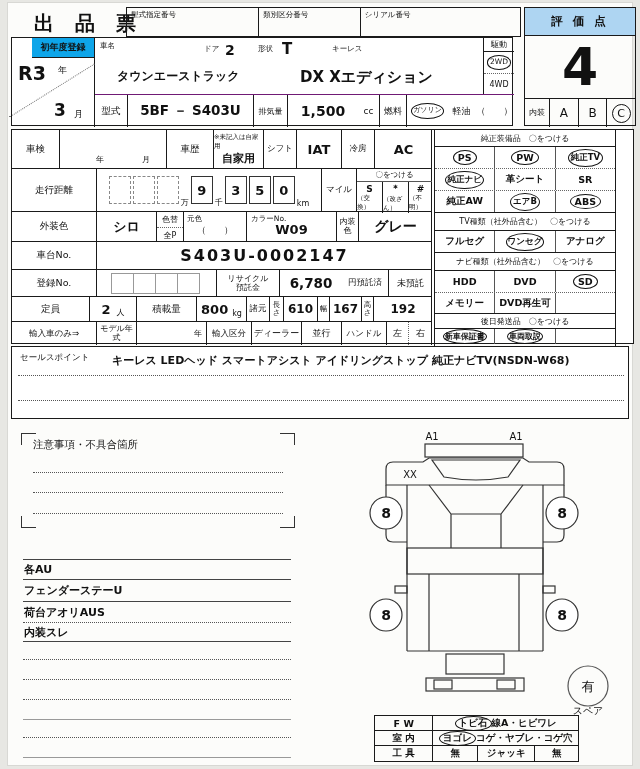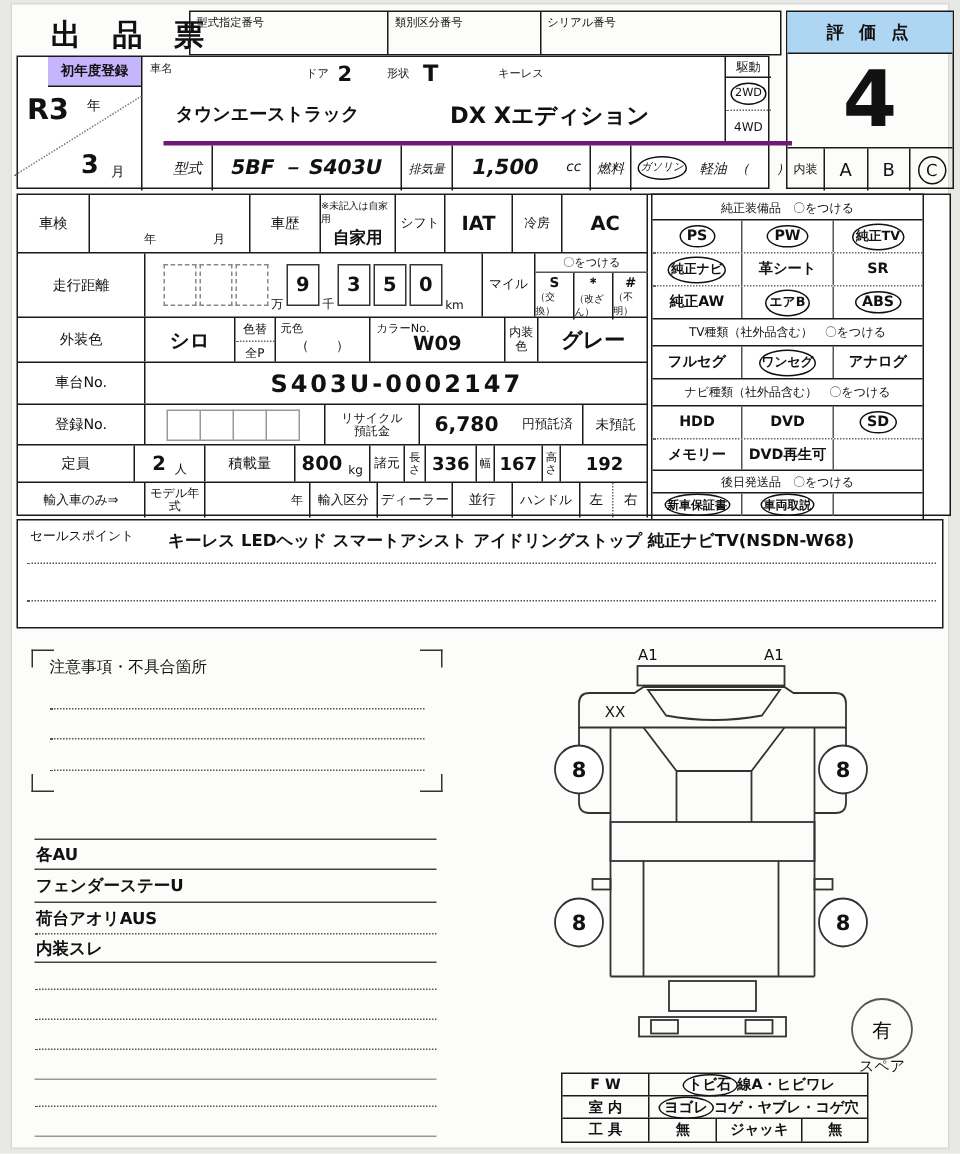--- a/index.html
+++ b/index.html
@@ -25,21 +25,21 @@
   .rating{border:1.6px solid #1a1a1a;}
   .rating .rhead{height:27px;background:#aed5f2;border-bottom:1px solid #1a1a1a;font-size:11.5px;font-weight:bold;letter-spacing:3px;}
   .rating .rscore{height:62px;font-size:52px;font-weight:bold;line-height:58px;}
   .rating .rrow{height:28px;display:flex;border-top:1px solid #1a1a1a;}
   .rating .rrow>div{border-right:1px solid #1a1a1a;flex:1;}
   .rating .rrow>div:last-child{border-right:none;}
   .gradecirc{display:inline-block;width:17px;height:17px;border:1.4px solid #111;border-radius:50%;line-height:17px;text-align:center;}
   
   .maintbl{border:1.6px solid #1a1a1a;background:#fff;}
   .reg{border-right:1px solid #1a1a1a;}
-  .reg .bluehead{height:19px;background:#c4b5fd;border-bottom:1px solid #1a1a1a;font-size:9px;font-weight:bold;margin-left:20px;}
+  .reg .bluehead{height:19px;background:#0ea5e9;border-bottom:1px solid #1a1a1a;font-size:9px;font-weight:bold;margin-left:20px;}
   .vtext{line-height:1.05;word-break:break-all;text-align:center;font-size:8px;}
   .c{border-right:1px solid #1a1a1a;display:flex;align-items:center;justify-content:center;box-sizing:border-box;}
   .c:last-child{border-right:none;}
   
   .mid{border:1.6px solid #1a1a1a;background:#fff;}
   .dt-row{position:absolute;left:0;width:420px;display:flex;border-bottom:1px solid #1a1a1a;box-sizing:border-box;}
   .dt-row.last{border-bottom:none;}
   .lab{font-size:9.5px;}
   .odo-box{width:20px;height:26px;border:1px solid #333;margin:0 1px;display:flex;align-items:center;justify-content:center;font-size:13px;font-weight:bold;background:#fff;}
   .odo-box.dashed{border:1px dashed #888;}
@@ -122,21 +122,21 @@
     <div class="abs bold" style="left:288px;top:30px;font-size:15px;">DX Xエディション</div>
 
     <div class="abs" style="left:471px;top:0;width:31px;height:56px;border-left:1px solid #1a1a1a;">
       <div class="flexc" style="height:13px;font-size:8px;border-bottom:1px solid #1a1a1a;">駆動</div>
       <div class="flexc" style="height:21px;border-bottom:1px dotted #666;">
           <span class="circ" style="font-size:7.5px;padding:2px 2px;">2WD</span>
         </div>
       <div class="flexc" style="height:20px;font-size:8px;">4WD</div>
     </div>
 
-    <div class="abs" style="left:97px;top:56px;width:419px;height:33px;border-top:3px solid #701a75;display:flex;font-style:italic;">
+    <div class="abs" style="left:83px;top:56px;width:419px;height:33px;border-top:1px solid #701a75;display:flex;">
       <div class="c lab" style="width:33px;">型式</div>
       <div class="c bold" style="width:126px;font-size:13.5px;">5BF － S403U</div>
       <div class="c" style="width:34px;font-size:8px;">排気量</div>
       <div class="c bold" style="width:70px;font-size:14px;border-right:none;">1,500</div>
       <div class="c" style="width:22px;font-size:9px;">cc</div>
       <div class="c" style="width:27px;font-size:9px;">燃料</div>
       <div class="c" style="width:41px;border-right:none;">
           <span class="circ" style="font-size:7px;padding:3px 1px;">ガソリン</span>
         </div>
       <div class="c" style="width:27px;font-size:9px;border-right:none;">軽油</div>
@@ -250,21 +250,21 @@
         </div>
         <div class="c lab" style="width:60px;">積載量</div>
         <div class="c" style="width:50px;">
           <span class="bold" style="font-size:13px;">800</span>
           <span style="font-size:8px;margin-left:4px;align-self:flex-end;margin-bottom:3px;">kg</span>
         </div>
         <div class="c" style="width:23px;font-size:8.5px;">諸元</div>
         <div class="c" style="width:14px;">
             <span class="vtext" style="font-size:7.5px;">長さ</span>
           </div>
-        <div class="c bold" style="width:34px;font-size:12px;">336</div>
+        <div class="c bold" style="width:34px;font-size:12px;">610</div>
         <div class="c" style="width:12px;font-size:7.5px;">幅</div>
         <div class="c bold" style="width:32px;font-size:12px;">167</div>
         <div class="c" style="width:12px;">
             <span class="vtext" style="font-size:7.5px;">高さ</span>
           </div>
         <div class="c bold" style="width:58px;font-size:12px;">192</div>
       </div>
 
       <div class="dt-row last" style="top:192px;height:23px;">
         <div class="c" style="width:85px;font-size:8.5px;">輸入車のみ⇒</div>

